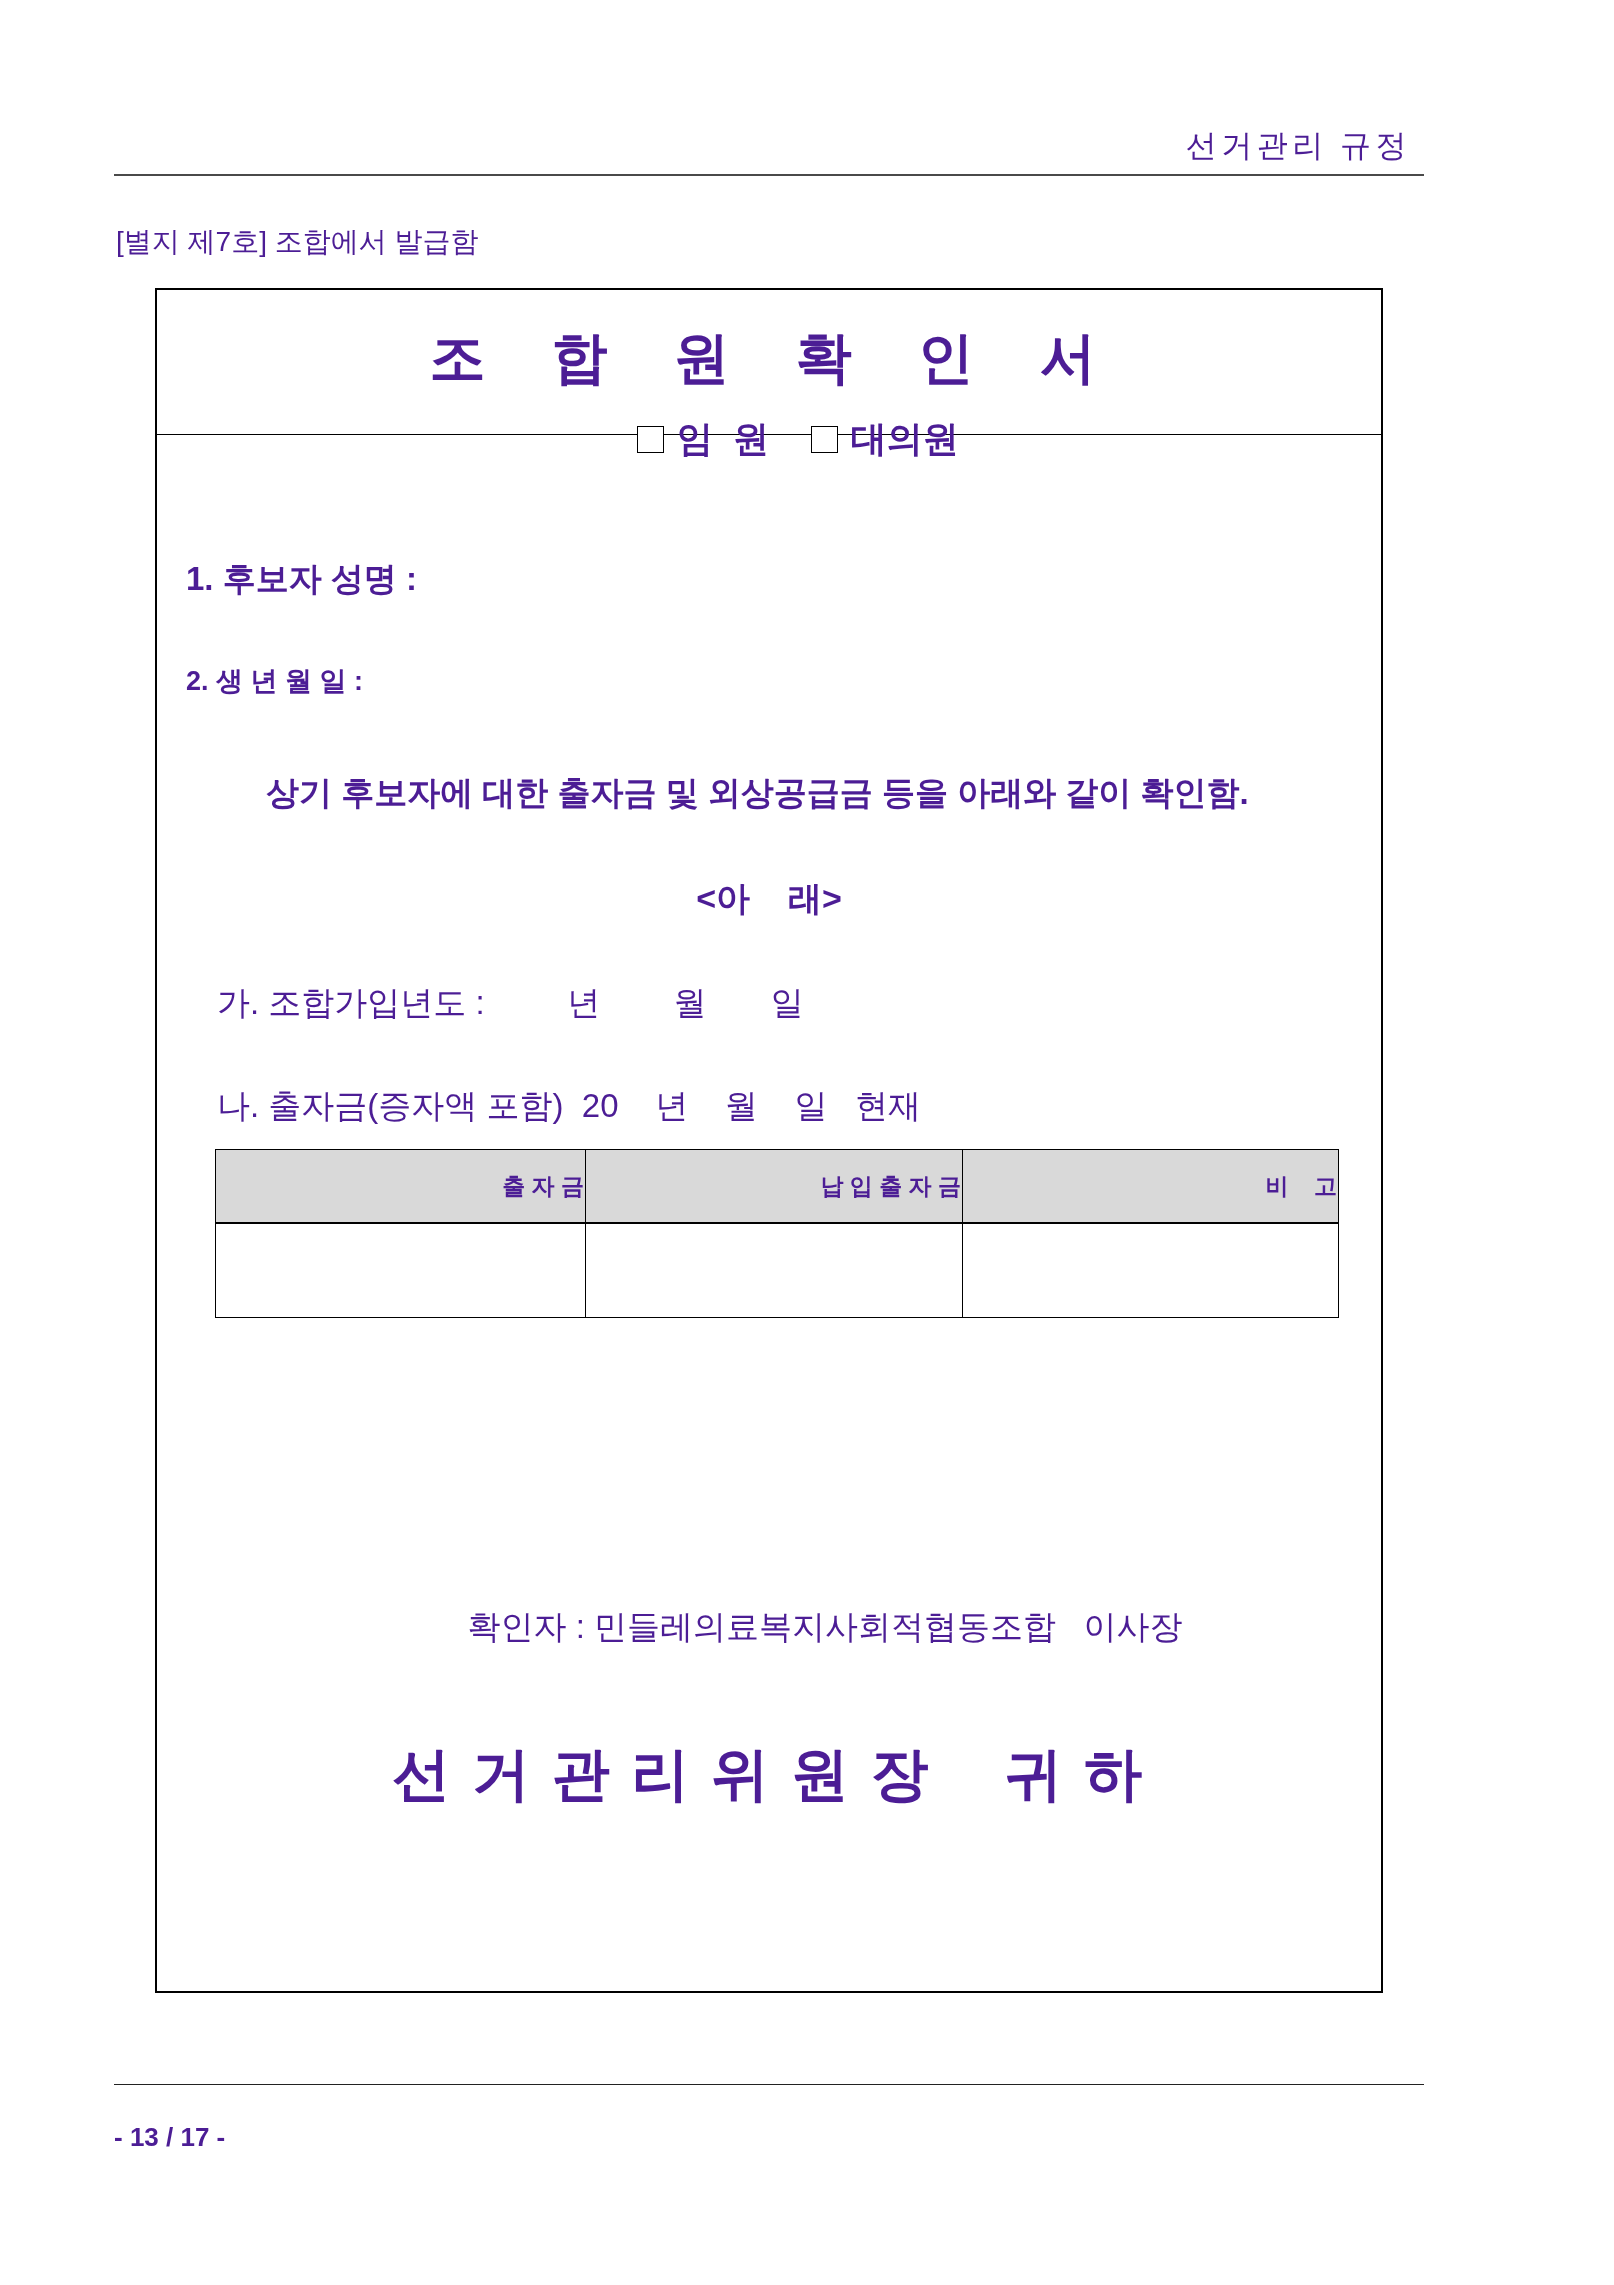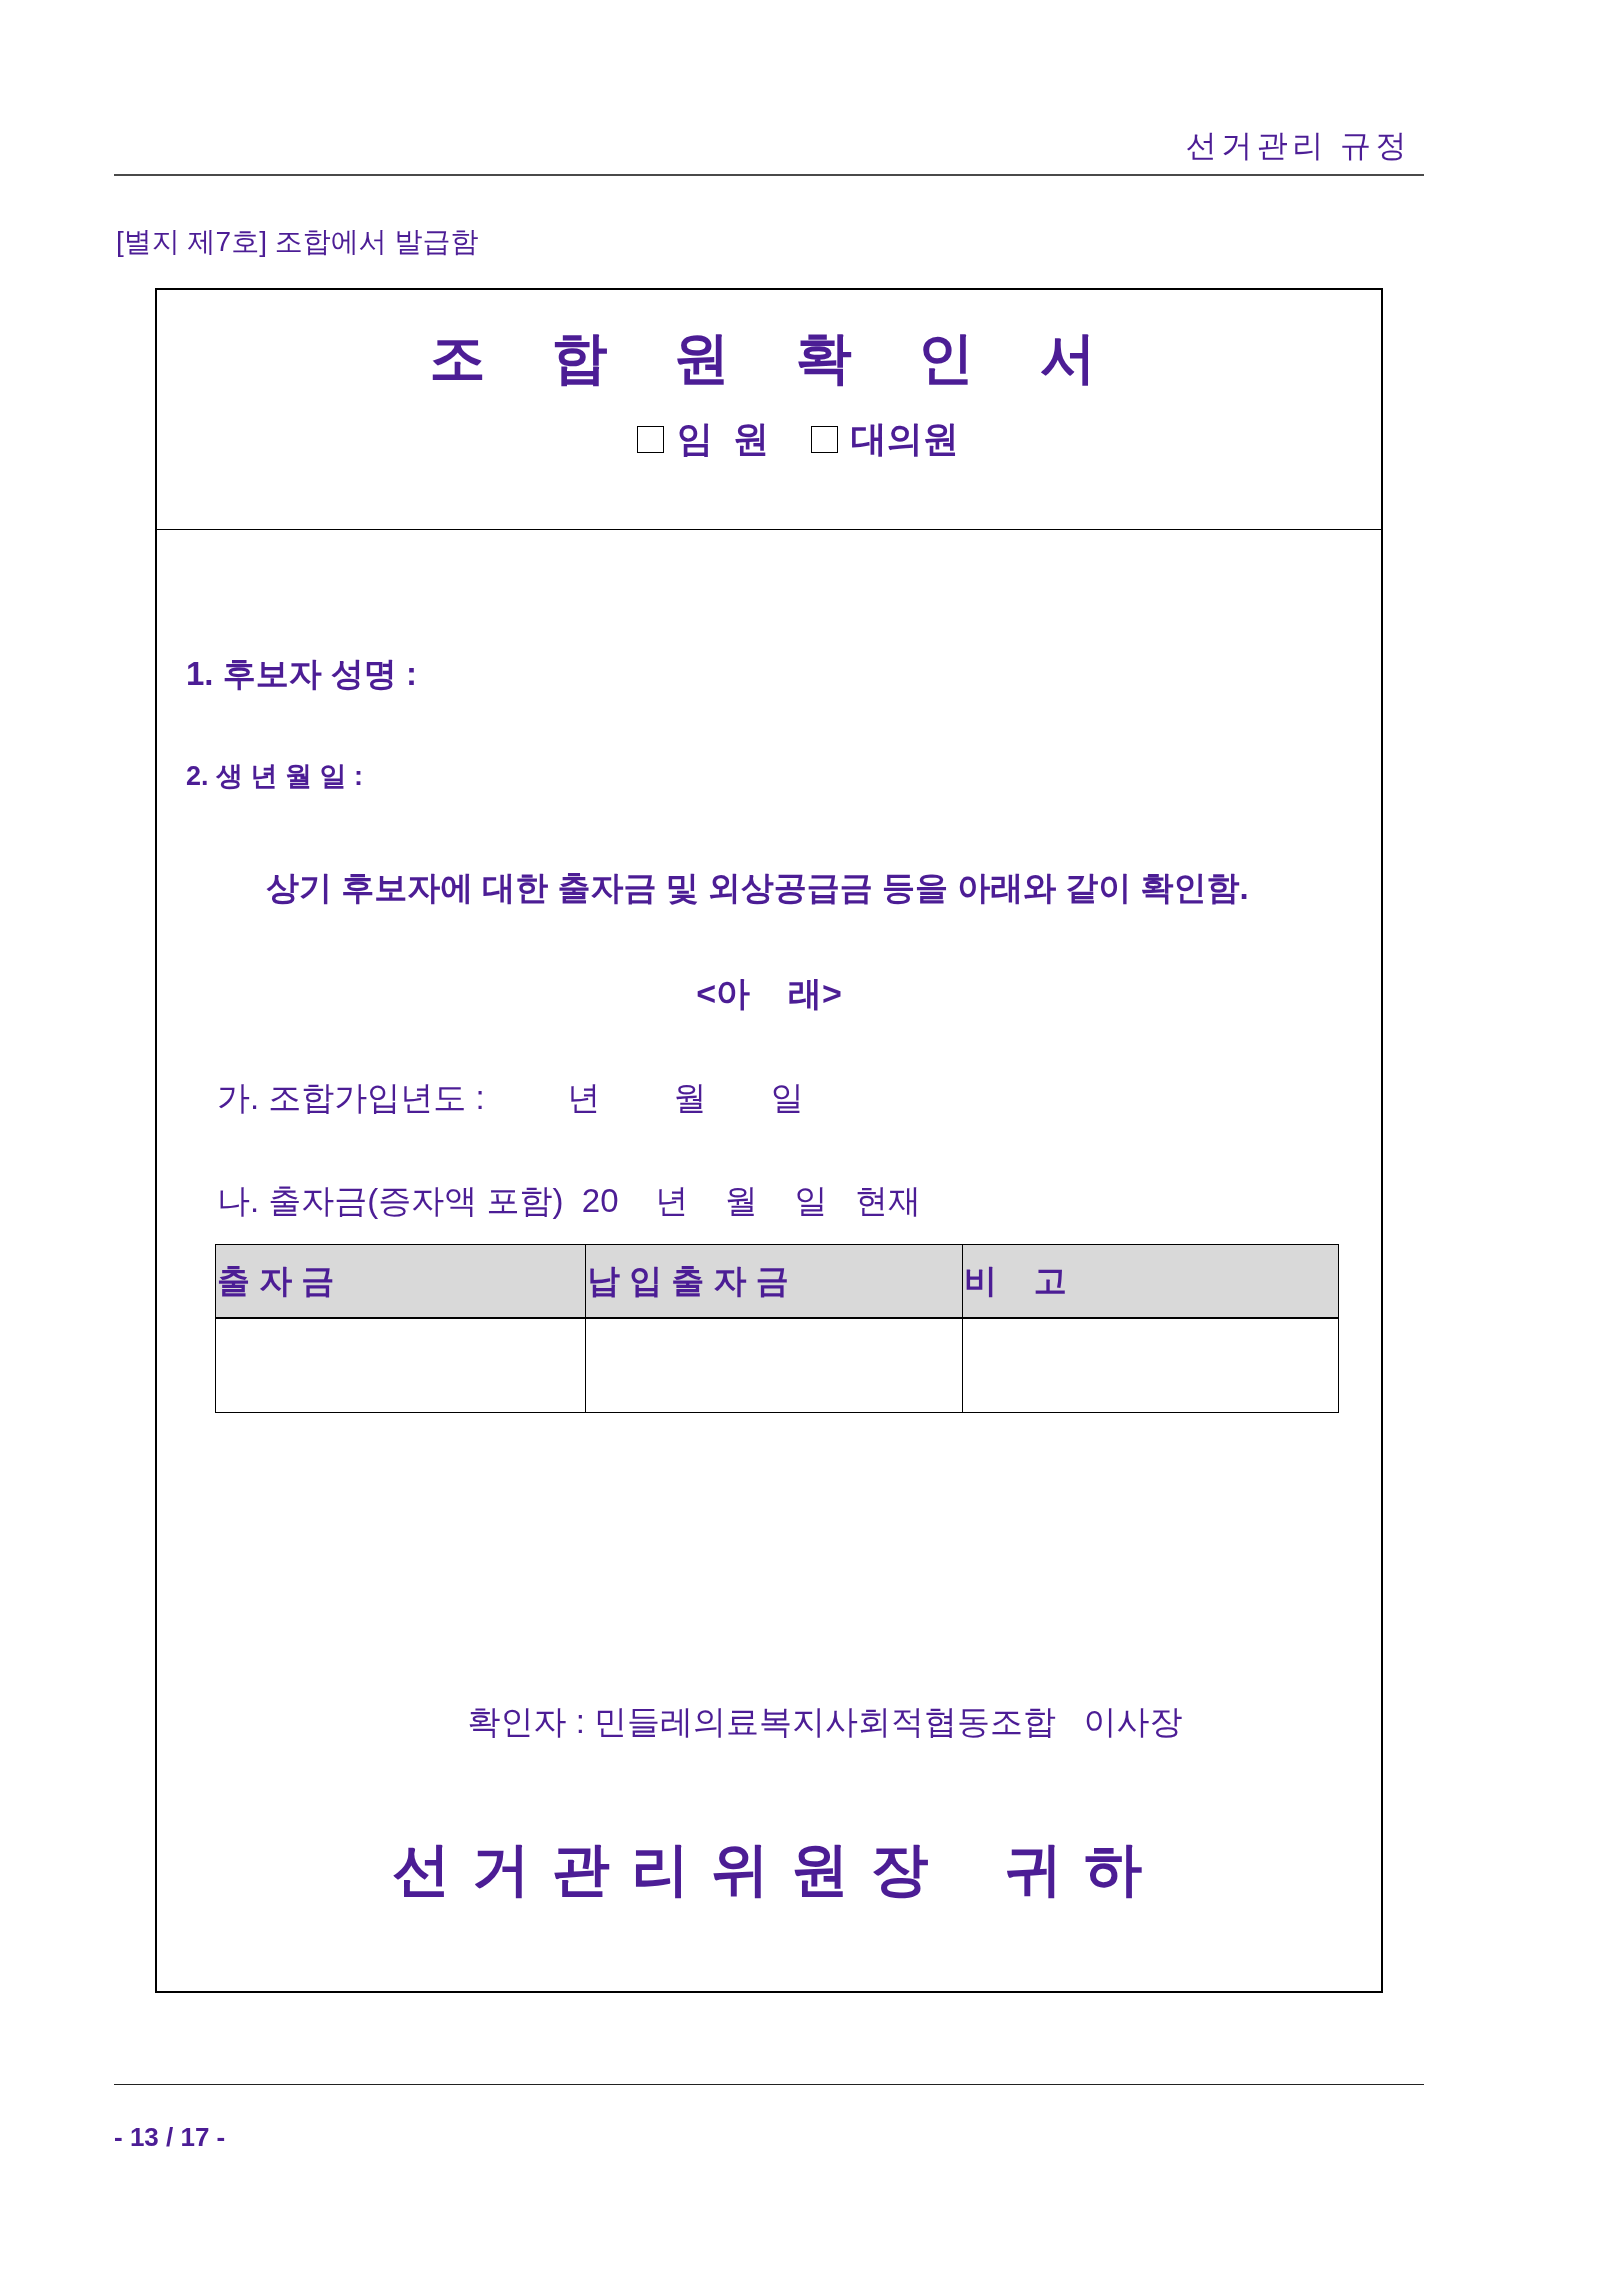--- a/index.html
+++ b/index.html
@@ -27,21 +27,21 @@
   }
 
   
   .form-box{
     position:absolute;left:155px;top:288px;
     width:1228px;height:1705px;
     border:2.7px solid #000;box-sizing:border-box;
     background:#fff;overflow:hidden;
   }
   .form-box-header{
-    position:relative;height:240px;box-sizing:border-box;
+    position:relative;height:145px;box-sizing:border-box;
     border-bottom:1.8px solid #000;
   }
   .form-title{
     position:absolute;top:31px;left:0;width:100%;
     text-align:center;font-size:56px;font-weight:700;
     letter-spacing:12.7px;white-space:pre;
   }
   .checkbox-row{
     position:absolute;top:125px;left:29px;width:100%;
     display:flex;justify-content:center;align-items:flex-start;gap:42px;
@@ -61,23 +61,23 @@
   .below-label{top:442px;left:0;width:100%;text-align:center;font-size:34px;font-weight:700;}
   .detail-ga{top:547px;left:60px;font-size:33px;}
   .detail-na{top:650px;left:60px;font-size:33px;}
 
   table.fund-table{
     position:absolute;top:714px;left:58px;width:1124px;
     border-collapse:collapse;table-layout:fixed;background:#fff;
   }
   table.fund-table th{
     height:70px;background:#d9d9d9;
-    font-size:33px;font-weight:700;white-space:pre;
+    font-size:23px;font-weight:700;white-space:pre;
     border:1.8px solid #000;border-bottom:2.7px solid #000;
-    text-align:left;vertical-align:middle;
+    text-align:right;vertical-align:middle;
   }
   table.fund-table td{
     height:91px;border:1.8px solid #000;background:#fff;
   }
 
   .confirmer{
     top:1171px;left:56px;width:100%;text-align:center;
     font-size:33px;
   }
   .addressee{

